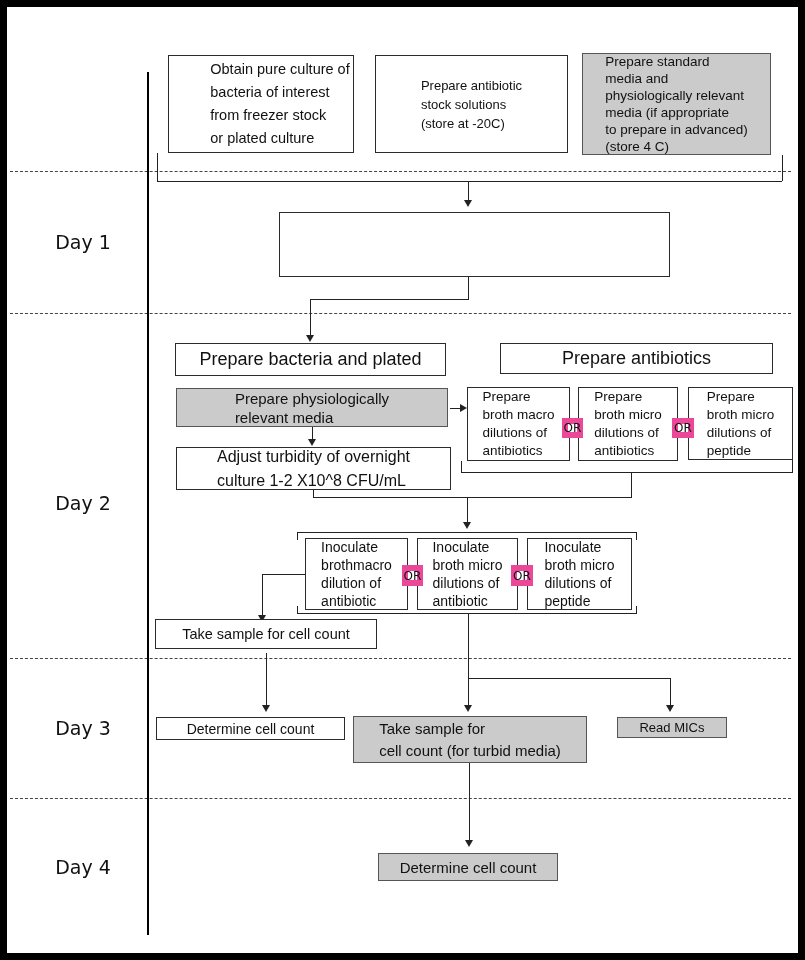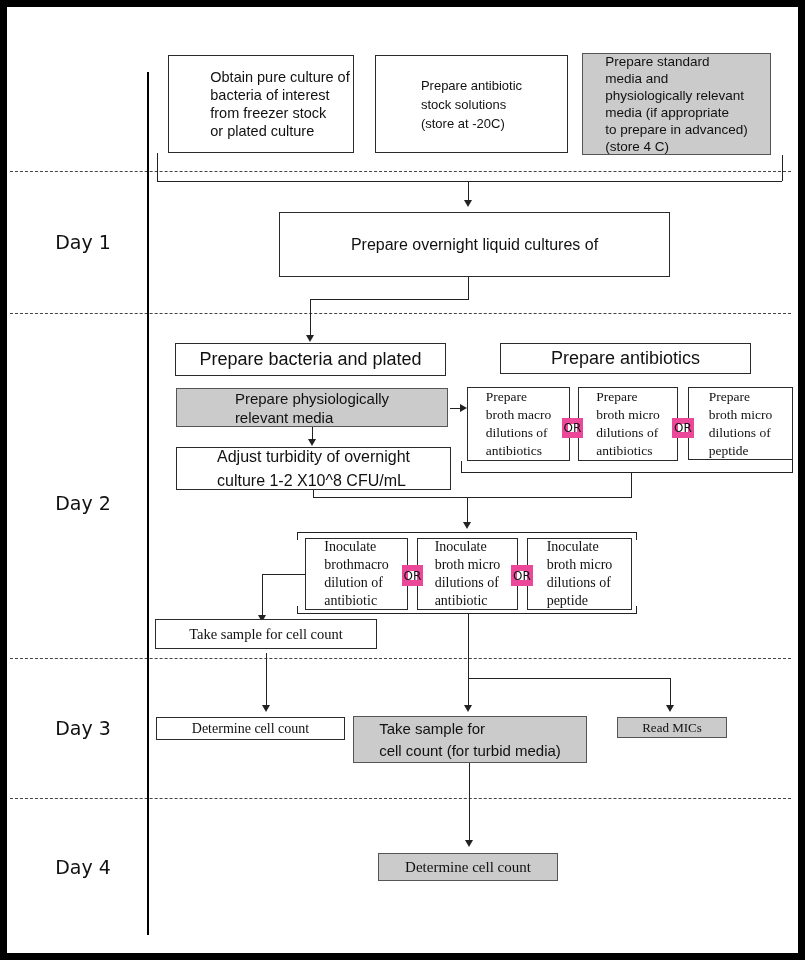--- a/index.html
+++ b/index.html
@@ -9,21 +9,21 @@
   }
   .frame{position:absolute;left:0;top:0;width:805px;height:960px;
     border:7px solid #000;box-sizing:border-box;pointer-events:none;z-index:50;}
   .box{
     position:absolute;background:#fff;border:1px solid #2b2b2b;
     display:flex;align-items:center;justify-content:center;
     text-align:left;white-space:pre-line;box-sizing:border-box;z-index:5;
   }
   .gray{background:#cbcbcb;border:1px solid #555;}
   .narrow{font-family:"Liberation Sans",sans-serif;}
-  .wide{font-family:Liberation Serif, serif;}
+  .wide{font-family:Liberation Sans, sans-serif;}
   .orbox{
     position:absolute;background:#fff;border:6px solid #ec4899;z-index:8;
     display:flex;align-items:center;justify-content:center;
     font:12px "DejaVu Sans",sans-serif;box-sizing:border-box;
   }
   .vl{position:absolute;width:1px;background:#222;z-index:3;}
   .hl{position:absolute;height:1px;background:#222;z-index:3;}
   .vl2{position:absolute;width:2px;background:#000;z-index:2;}
   .dash{position:absolute;height:0;border-top:1px dashed #444;z-index:1;}
   .ah-d{position:absolute;width:0;height:0;z-index:4;
@@ -43,51 +43,50 @@
 <div class="dash" style="left:10px;top:658px;width:781px;"></div>
 <div class="dash" style="left:10px;top:798px;width:781px;"></div>
 
 <div class="vl2" style="left:147px;top:72px;height:863px;"></div>
 
 <div class="daylabel" style="left:38px;top:231px;">Day 1</div>
 <div class="daylabel" style="left:38px;top:492px;">Day 2</div>
 <div class="daylabel" style="left:38px;top:717px;">Day 3</div>
 <div class="daylabel" style="left:38px;top:856px;">Day 4</div>
 
-<div class="box narrow" style="left:168px;top:55px;width:186px;height:98px;font-size:14.5px;line-height:18px;padding-left:38px;">Obtain pure culture of
+<div class="box narrow" style="left:168px;top:55px;width:186px;height:98px;font-size:14.5px;line-height:23px;padding-left:38px;">Obtain pure culture of
 bacteria of interest
 from freezer stock
 or plated culture</div>
 <div class="box narrow" style="left:375px;top:55px;width:193px;height:98px;font-size:13px;line-height:19px;">Prepare antibiotic
 stock solutions
 (store at -20C)</div>
 <div class="box narrow gray" style="left:582px;top:53px;width:189px;height:102px;font-size:13.5px;line-height:17px;">Prepare standard
 media and
 physiologically relevant
 media (if appropriate
 to prepare in advanced)
 (store 4 C)</div>
 
 <div class="vl" style="left:157px;top:153px;height:28px;"></div>
 <div class="vl" style="left:782px;top:155px;height:26px;"></div>
 <div class="hl" style="left:157px;top:181px;width:625px;"></div>
 <div class="vl" style="left:468px;top:181px;height:21px;"></div>
 <div class="ah-d" style="left:464px;top:200px;"></div>
 
 <div class="box narrow" style="left:279px;top:212px;width:391px;height:65px;font-size:16px;line-height:26px;flex-direction:column;">
-  <div>Prepare overnight liquid cultures of</div>
 </div>
 
 <div class="vl" style="left:468px;top:277px;height:23px;"></div>
 <div class="hl" style="left:310px;top:299px;width:159px;"></div>
 <div class="vl" style="left:310px;top:299px;height:36px;"></div>
 <div class="ah-d" style="left:306px;top:335px;"></div>
 
 <div class="box narrow" style="left:175px;top:343px;width:271px;height:33px;font-size:18px;">Prepare bacteria and plated</div>
-<div class="box narrow" style="left:500px;top:343px;width:251px;height:31px;font-size:18px;">Prepare antibiotics</div>
+<div class="box narrow" style="left:500px;top:343px;width:273px;height:31px;font-size:18px;">Prepare antibiotics</div>
 
 <div class="box narrow gray" style="left:176px;top:388px;width:272px;height:39px;font-size:15px;line-height:19px;">Prepare physiologically
 relevant media</div>
 <div class="hl" style="left:450px;top:408px;width:11px;"></div>
 <div class="ah-r" style="left:460px;top:404px;"></div>
 
 <div class="box wide" style="left:467px;top:387px;width:103px;height:74px;font-size:13.5px;line-height:18px;">Prepare
 broth macro
 dilutions of
 antibiotics</div>

